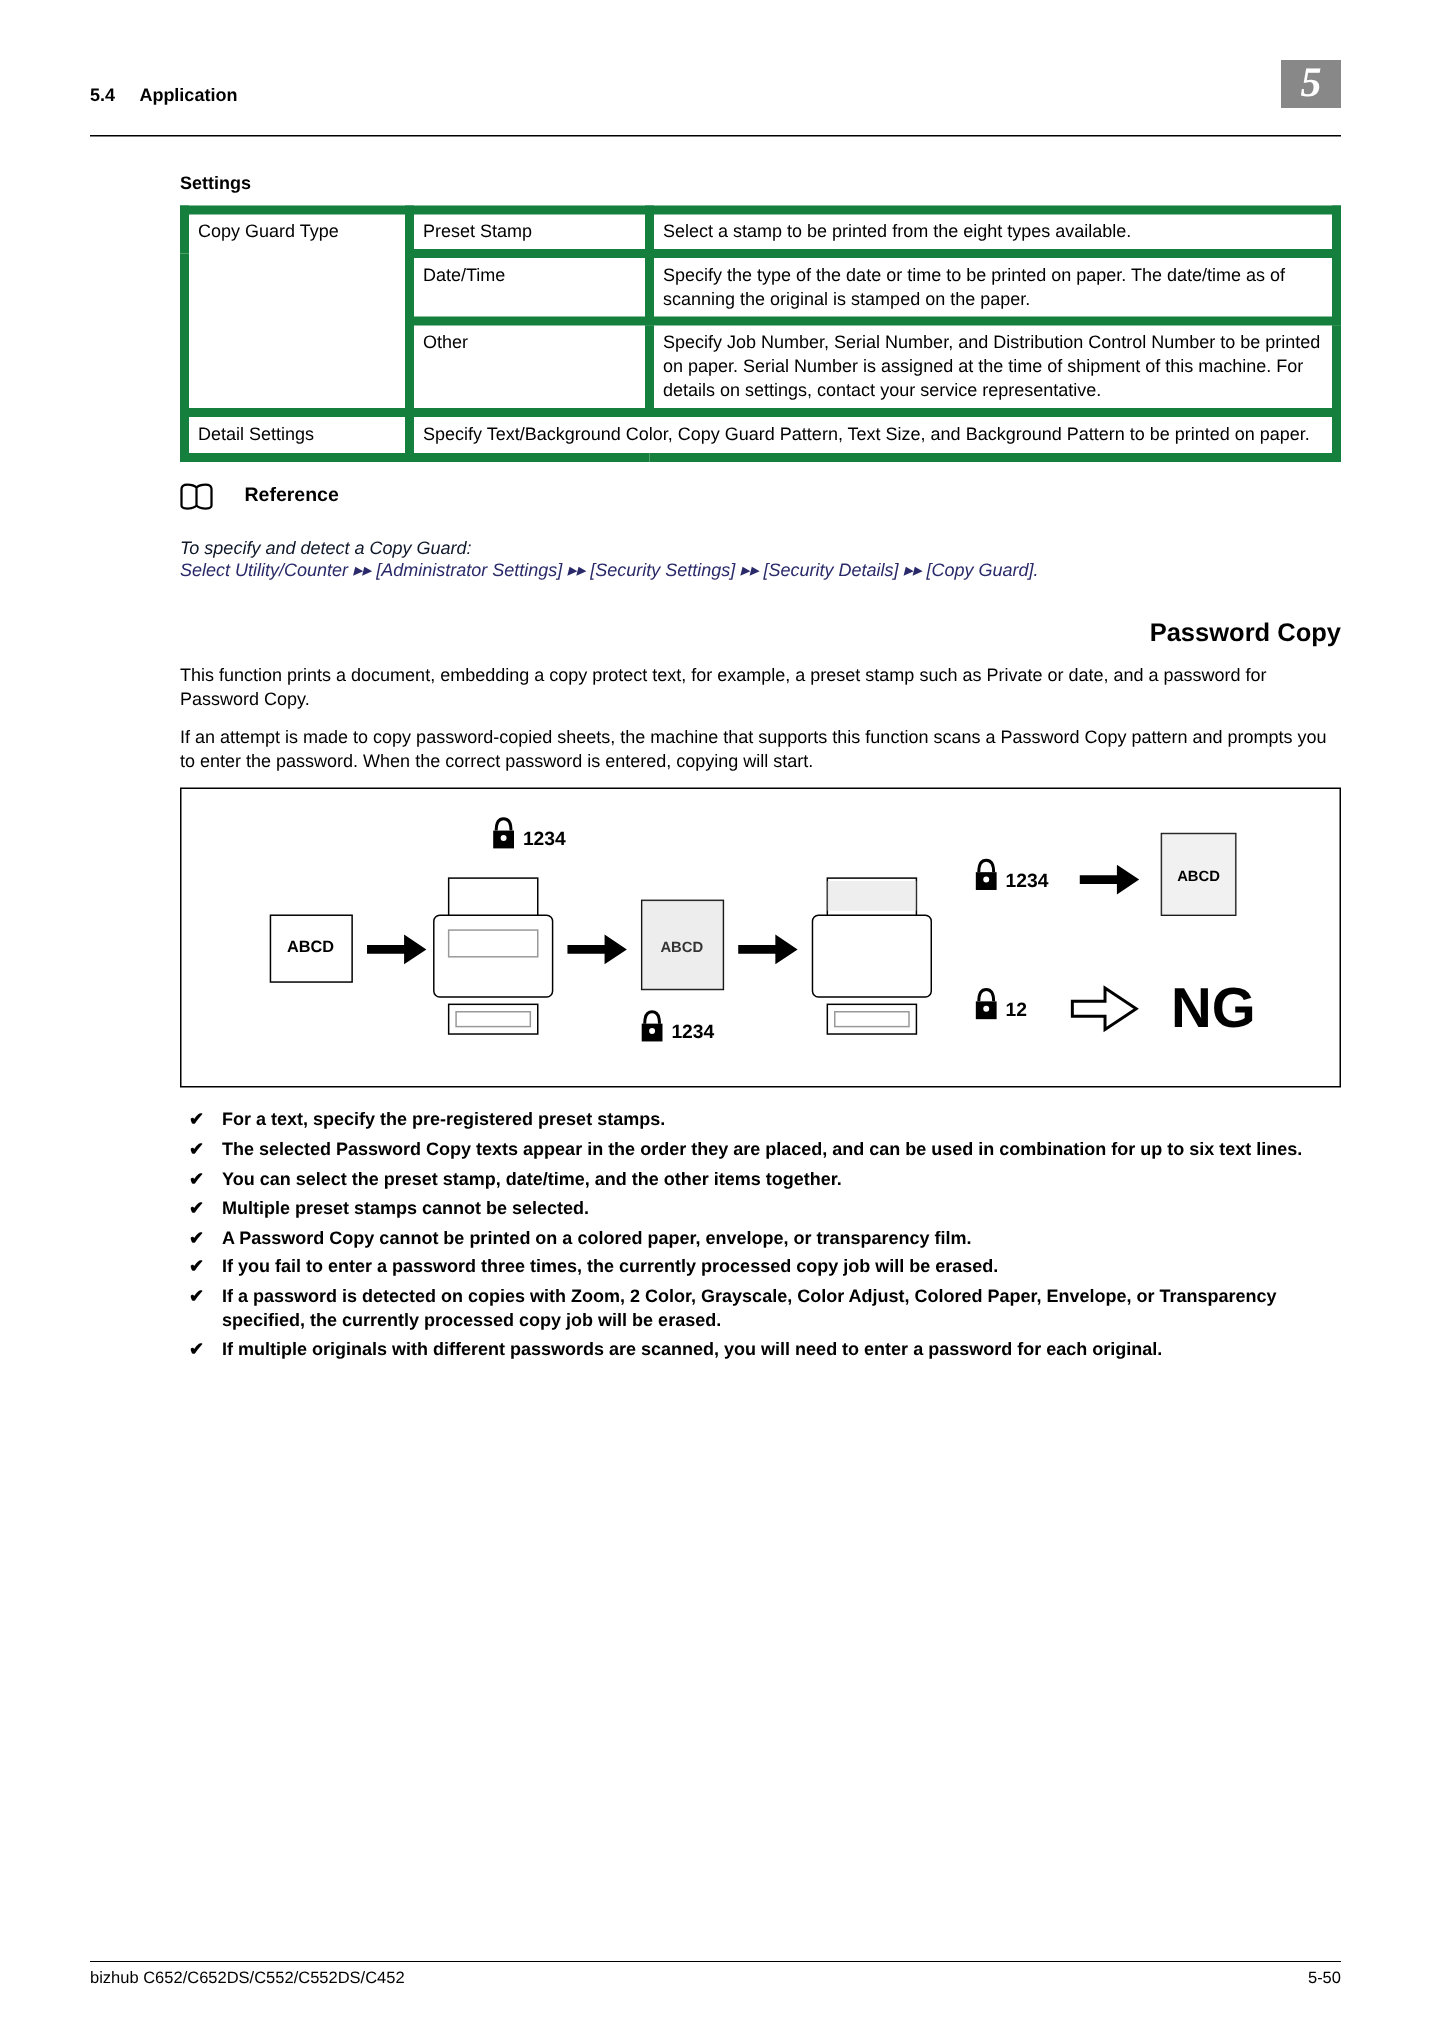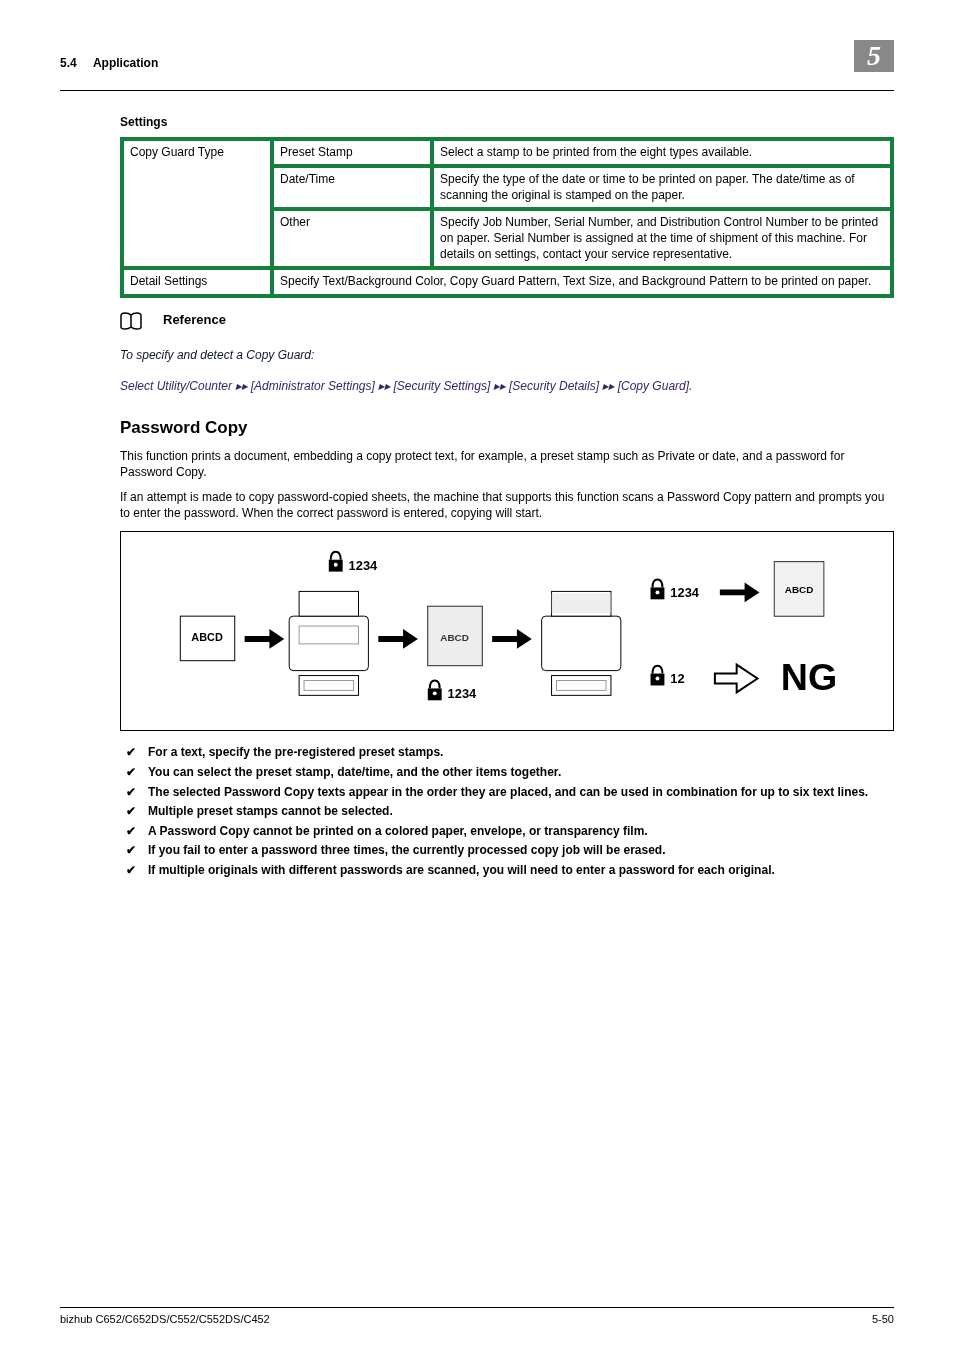--- a/index.html
+++ b/index.html
@@ -35,40 +35,41 @@
     font-family: Georgia, serif;
   }
   .content { padding-left: 60px; }
   .tbl-title { font-weight: bold; font-size: 12px; margin-bottom: 6px; }
   table.settings {
     border-collapse: collapse;
     width: 100%;
     font-size: 12px;
   }
   table.settings td {
-    border: 4px solid #15803d;
+    border: 6px solid #15803d;
     padding: 4px 6px;
     vertical-align: top;
   }
   .ref-head {
     display: flex;
     align-items: center;
     gap: 21px;
     margin-top: 14px;
     font-weight: bold;
     font-size: 13px;
   }
   .ref-icon svg { display:block; }
   .italic { font-style: italic; color:#0f172a; font-size:12px; margin-top:18px; }
-  .italic2 { font-style: italic; color:#2a2a6a; font-size:12px; margin-top:16px; }
+  .italic2 { font-style: italic; color:#2a2a6a; font-size:12px; margin-top:0; }
   h2.section {
     font-size: 17px;
     font-weight: bold;
     margin-top: 22px;
     margin-bottom: 10px;
+    text-align: right;
   }
   p.body { font-size:12px; margin-bottom:10px; }
   .diagram {
     border: 1px solid #000;
     width: 100%;
     height: 200px;
     margin: 10px 0 14px 0;
     position: relative;
     background:#fff;
   }
@@ -219,25 +220,26 @@
         <circle cx="7" cy="13" r="2" fill="#fff"></circle>
         <text x="20" y="18" font-size="13" font-weight="bold">12</text>
       </g>
       <polygon points="595,143 617,143 617,134 638,148 617,162 617,153 595,153" fill="#fff" stroke="#000" stroke-width="2"></polygon>
       <text x="690" y="160" font-size="38" font-weight="bold" text-anchor="middle">NG</text>
     </svg>
   </div>
 
   <ul class="checks">
     <li>For a text, specify the pre-registered preset stamps.</li>
+    <li>The selected Password Copy texts appear in the order they are placed, and can be used in combination for up to six text lines.</li>
     <li>You can select the preset stamp, date/time, and the other items together.</li>
-    <li>The selected Password Copy texts appear in the order they are placed, and can be used in combination for up to six text lines.</li>
     <li>Multiple preset stamps cannot be selected.</li>
     <li>A Password Copy cannot be printed on a colored paper, envelope, or transparency film.</li>
     <li>If you fail to enter a password three times, the currently processed copy job will be erased.</li>
+    <li>If a password is detected on copies with Zoom, 2 Color, Grayscale, Color Adjust, Colored Paper, Envelope, or Transparency specified, the currently processed copy job will be erased.</li>
     <li>If multiple originals with different passwords are scanned, you will need to enter a password for each original.</li>
   </ul>
 
 </div>
 
 <div class="footer">
   <span>bizhub C652/C652DS/C552/C552DS/C452</span>
   <span>5-50</span>
 </div>
 

